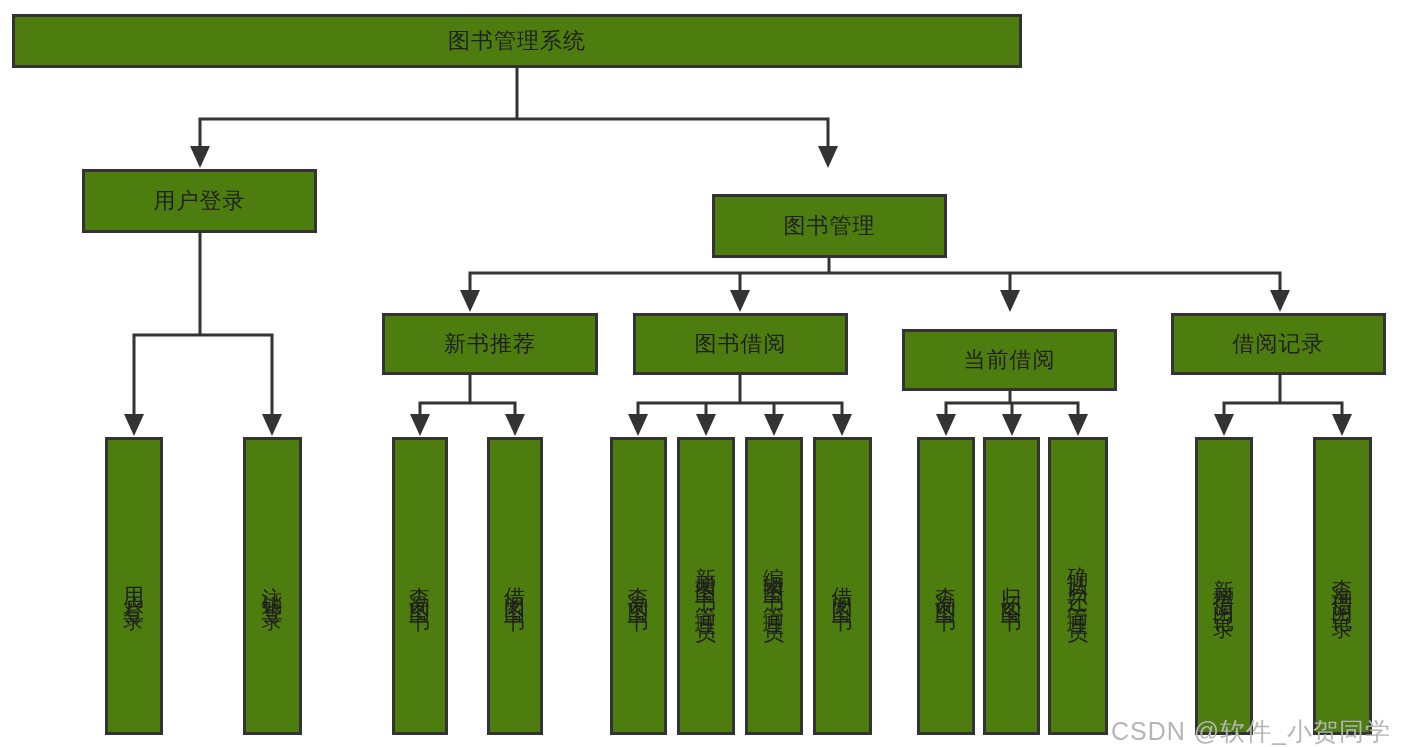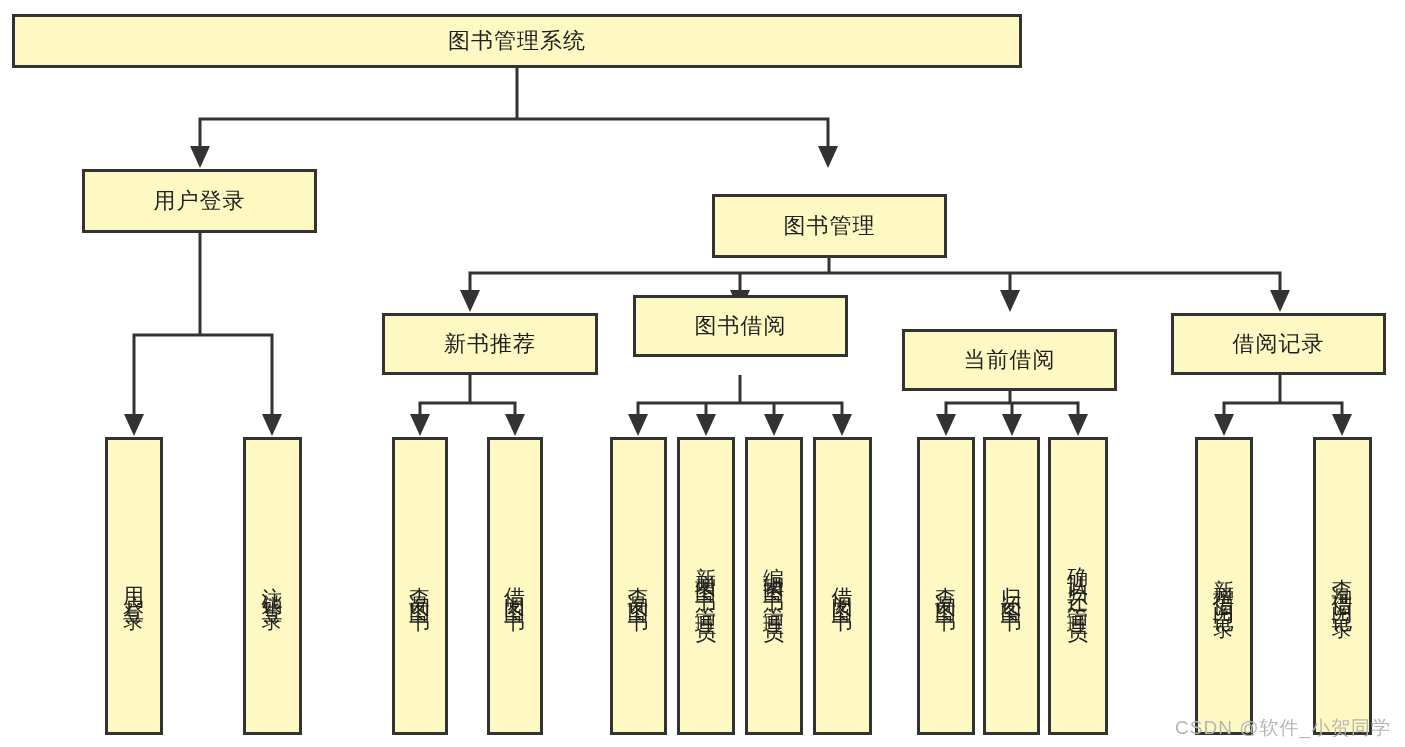--- a/index.html
+++ b/index.html
@@ -16,21 +16,21 @@
     overflow: hidden;
   }
   .stage svg {
     position: absolute;
     left: 0;
     top: 0;
   }
   .box {
     position: absolute;
     box-sizing: border-box;
-    background: #fef9c3;
+    background: #4d7c0f;
     border: 3px solid #333333;
     color: #1f1f1f;
     display: flex;
     align-items: center;
     justify-content: center;
     text-align: center;
   }
   .hbox {
     font-size: 22px;
     letter-spacing: 1px;
@@ -39,21 +39,21 @@
   .vbox {
     writing-mode: vertical-lr;
     font-size: 21px;
     letter-spacing: 8px;
     line-height: 1;
   }
   .watermark {
     position: absolute;
     top: 715px;
     right: 14px;
-    font-size: 19px;
+    font-size: 25px;
     color: #b5b5b5;
     letter-spacing: 1px;
     white-space: nowrap;
   }
 </style>
 </head>
 <body>
 
 <div class="stage">
 
@@ -111,21 +111,21 @@
       <polygon points="1332,414 1352,414 1342,436"></polygon>
     </g>
   </svg>
 
   <div class="box hbox" style="left:12px; top:14px; width:1010px; height:54px;">图书管理系统</div>
 
   <div class="box hbox" style="left:82px; top:169px; width:235px; height:64px;">用户登录</div>
   <div class="box hbox" style="left:712px; top:169px; width:235px; height:64px;margin-top:25px;">图书管理</div>
 
   <div class="box hbox" style="left:382px; top:313px; width:216px; height:62px;">新书推荐</div>
-  <div class="box hbox" style="left:633px; top:295px; width:215px; height:62px;">图书借阅</div>
+  <div class="box hbox" style="left:633px; top:313px; width:215px; height:62px;">图书借阅</div>
   <div class="box hbox" style="left:902px; top:313px; width:215px; height:62px;margin-top:16px;">当前借阅</div>
   <div class="box hbox" style="left:1171px; top:313px; width:215px; height:62px;">借阅记录</div>
 
   <div class="box vbox" style="left:105px; top:437px; width:58px; height:298px;">用户登录</div>
   <div class="box vbox" style="left:243px; top:437px; width:59px; height:298px;">注销登录</div>
 
   <div class="box vbox" style="left:392px; top:437px; width:56px; height:298px;">查询图书</div>
   <div class="box vbox" style="left:487px; top:437px; width:56px; height:298px;">借阅图书</div>
 
   <div class="box vbox" style="left:610px; top:437px; width:57px; height:298px;">查询图书</div>

